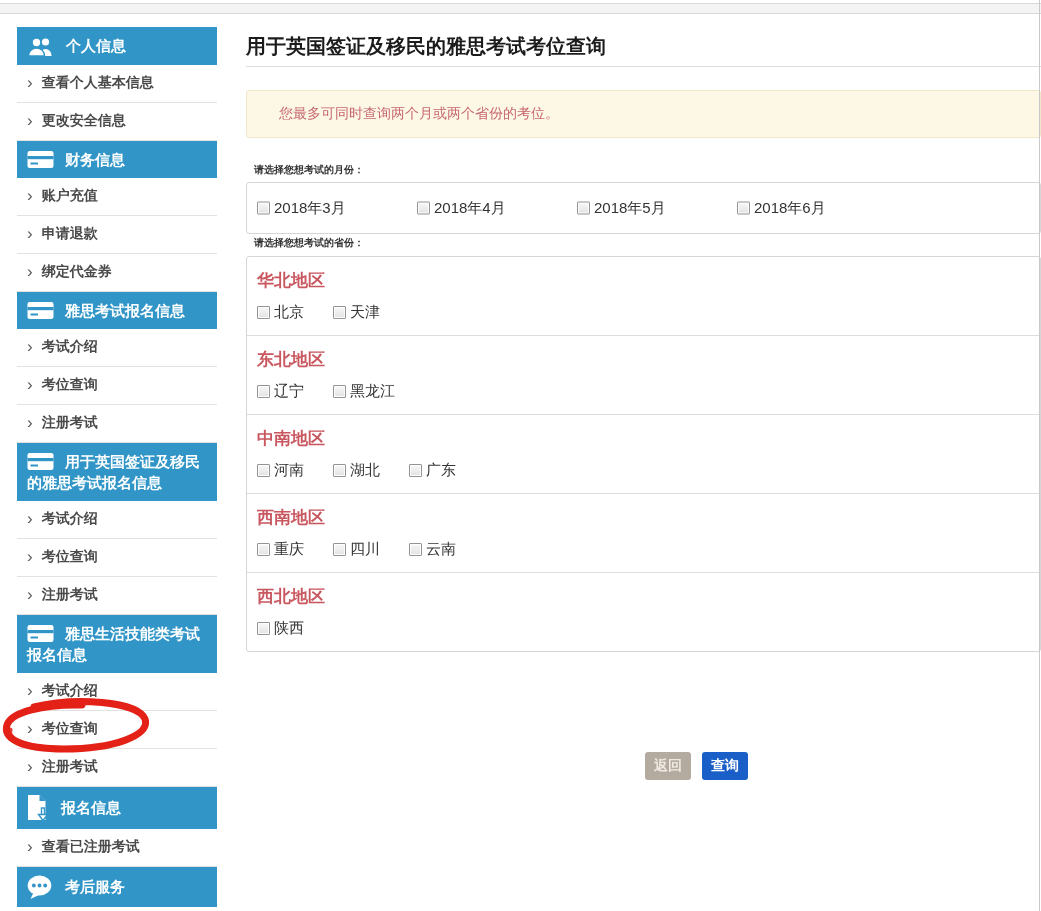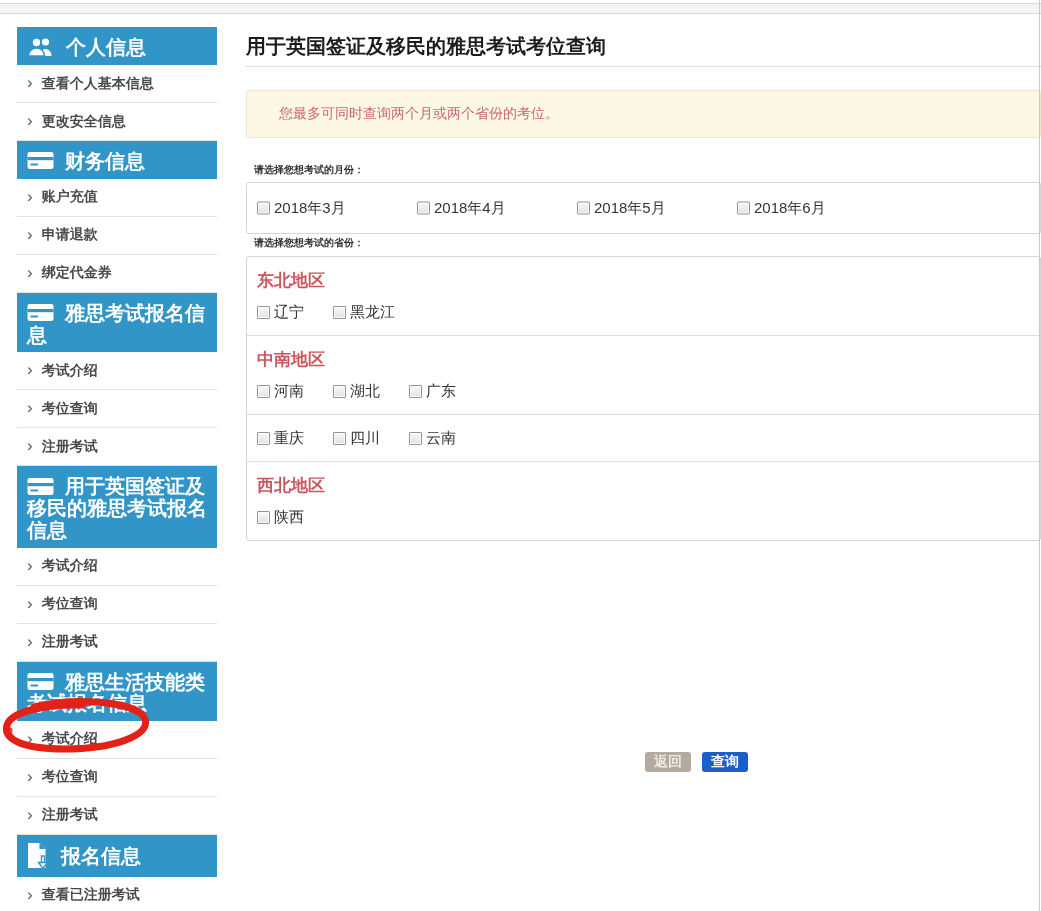--- a/index.html
+++ b/index.html
@@ -22,21 +22,21 @@
   }
   
   .top-band{position:absolute;left:0;right:0;top:3px;height:11px;background:#f4f4f4;
     border-top:1px solid #d9d9d9;border-bottom:1px solid #d9d9d9;}
   .right-edge{position:absolute;top:0;bottom:0;right:1px;width:1px;background:#c9c9c9;}
 
   
   .sidebar{position:absolute;left:17px;top:27px;width:200px;}
   .sb-header{
     background:var(--header-blue);color:#fff;min-height:37px;
-    padding:8px 8px 8px 10px;font-size:20px;font-weight:bold;line-height:20px;
+    padding:8px 8px 8px 10px;font-size:15px;font-weight:bold;line-height:20px;
     cursor:pointer;
   }
   .sb-ico{display:inline-block;vertical-align:middle;margin-right:11px;line-height:0;}
   .sb-ico svg{display:inline-block;vertical-align:middle;}
   .sb-htext{vertical-align:middle;}
   .sb-item{
     height:38px;display:flex;align-items:center;padding-left:10px;
     border-bottom:1px solid #e2e2e2;background:#fff;cursor:pointer;
     font-size:14px;font-weight:bold;color:#4a4a4a;
   }
@@ -69,21 +69,21 @@
   .po{display:inline-block;width:76px;font-size:15px;color:#333;cursor:pointer;white-space:nowrap;}
   .po:last-child{width:auto;}
   .cb{
     display:inline-block;width:13px;height:13px;flex:0 0 13px;
     border:1px solid #949494;border-radius:1px;margin-right:4px;vertical-align:-2px;
     background:linear-gradient(180deg,#f8f8f8 0%,#e2e2e2 100%);
     box-shadow:inset 0 0 0 1px #fdfdfd;cursor:pointer;
   }
   .mo .cb{vertical-align:middle;}
   .actions{position:absolute;top:752px;left:0;}
-  .btn{height:20px;min-width:46px;padding:0 0;border:none;border-radius:3px;
+  .btn{height:28px;min-width:46px;padding:0 0;border:none;border-radius:3px;
     font-size:14px;font-weight:bold;cursor:pointer;
     font-family:"Liberation Sans","DejaVu Sans",sans-serif;}
   .btn-back{position:absolute;left:399px;top:0;background:var(--button-gray);color:#efe9e1;}
   .btn-search{position:absolute;left:456px;top:0;background:var(--button-blue);color:#fff;}
 </style>
 </head>
 <body>
 
 <div class="top-band"></div>
 
@@ -219,28 +219,33 @@
       </label>
       <label class="mo" style="left: 490px;">
         <span class="cb"></span>
         <span>2018年6月</span>
       </label>
     </div>
 
   <div class="section-label label-province">请选择您想考试的省份：</div>
   <div class="box province-box" id="province-box">
       <div class="region">
+        <div class="region-title">华北地区</div>
+        <div class="region-row"><label class="po"><span class="cb"></span><span>北京</span></label><label class="po"><span class="cb"></span><span>天津</span></label></div>
+      </div>
+      <div class="region">
         <div class="region-title">东北地区</div>
         <div class="region-row"><label class="po"><span class="cb"></span><span>辽宁</span></label><label class="po"><span class="cb"></span><span>黑龙江</span></label></div>
       </div>
       <div class="region">
         <div class="region-title">中南地区</div>
         <div class="region-row"><label class="po"><span class="cb"></span><span>河南</span></label><label class="po"><span class="cb"></span><span>湖北</span></label><label class="po"><span class="cb"></span><span>广东</span></label></div>
       </div>
       <div class="region">
+        <div class="region-title">西南地区</div>
         <div class="region-row"><label class="po"><span class="cb"></span><span>重庆</span></label><label class="po"><span class="cb"></span><span>四川</span></label><label class="po"><span class="cb"></span><span>云南</span></label></div>
       </div>
       <div class="region">
         <div class="region-title">西北地区</div>
         <div class="region-row"><label class="po"><span class="cb"></span><span>陕西</span></label></div>
       </div>
     </div>
 
   <div class="actions">
     <button class="btn btn-back">返回</button>

